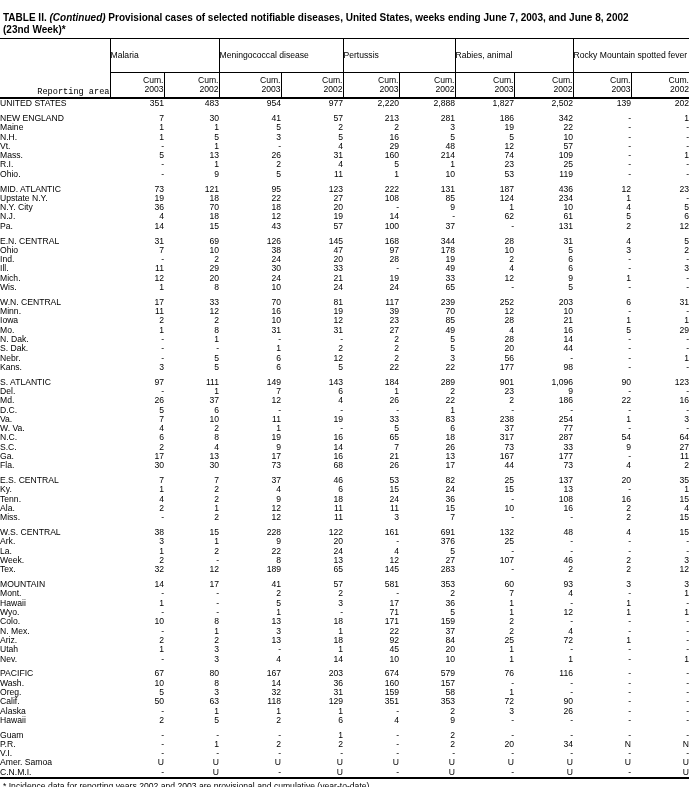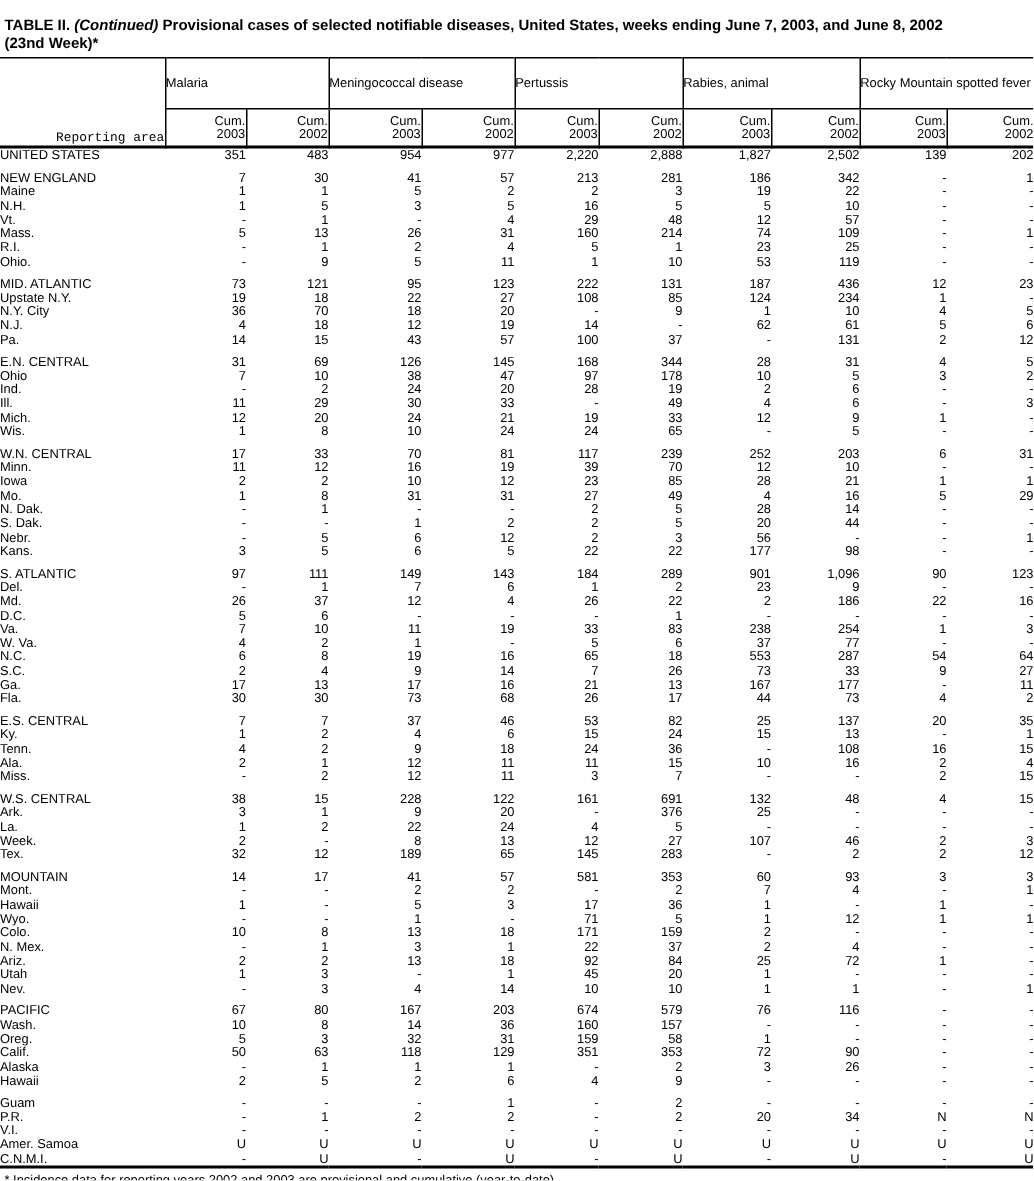--- a/index.html
+++ b/index.html
@@ -562,21 +562,21 @@
           <td class="num">-</td>
         </tr>
         <tr>
           <td class="area">N.C.</td>
           <td class="num">6</td>
           <td class="num">8</td>
           <td class="num">19</td>
           <td class="num">16</td>
           <td class="num">65</td>
           <td class="num">18</td>
-          <td class="num">553</td>
+          <td class="num">317</td>
           <td class="num">287</td>
           <td class="num">54</td>
           <td class="num">64</td>
         </tr>
         <tr>
           <td class="area">S.C.</td>
           <td class="num">2</td>
           <td class="num">4</td>
           <td class="num">9</td>
           <td class="num">14</td>

